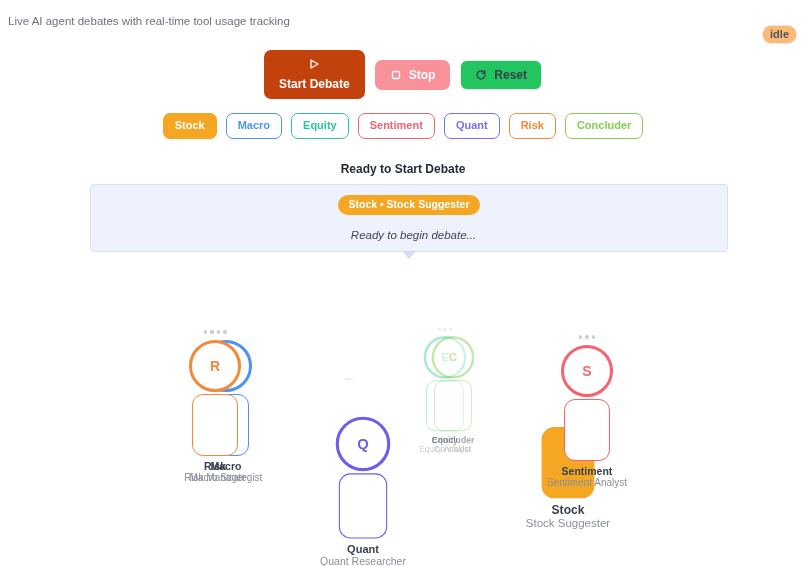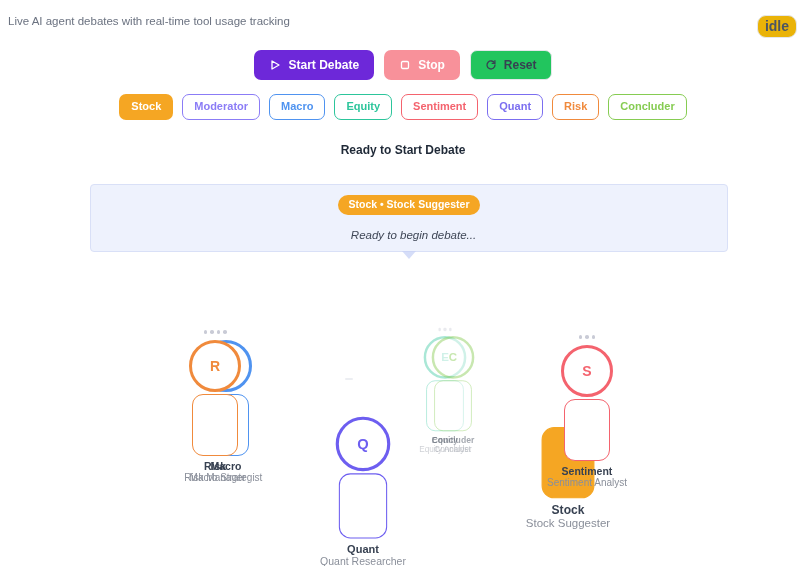--- a/index.html
+++ b/index.html
@@ -15,39 +15,39 @@
   
   .header { padding: 8px 16px 0 8px; }
   .title {
     font-size: 17px; font-weight: bold; color: #111827;
     letter-spacing: -0.2px; line-height: 22px;
   }
   .subtitle {
     font-size: 11.5px; color: #6b7280; margin-top: 6px; line-height: 15px;
   }
   .status-badge {
-    position: absolute; top: 15px; right: 9px;
-    font-size: 14px; color: #4b5563; font-weight: bold;
-    background: #eab308; border: 1px solid #e5e7eb;
+    position: absolute; top: 25px; right: 9px;
+    font-size: 11px; color: #4b5563; font-weight: bold;
+    background: #fdba74; border: 1px solid #e5e7eb;
     border-radius: 9px; padding: 2px 7px 3px;
   }
 
   
   .controls {
     display: flex; justify-content: center; align-items: center;
     gap: 10px; margin-top: 21px;
   }
   .btn {
     display: inline-flex; align-items: center; gap: 7px;
     font-size: 12px; font-weight: bold;
     border-radius: 7px; padding: 7px 14px;
     border: 1px solid transparent; cursor: pointer;
     line-height: 14px;
   }
-  .btn-start { background: #6d28d9; color: #ffffff; }
+  .btn-start { background: #c2410c; color: #ffffff; flex-direction: column; }
   .btn-stop  { background: #f8919a; color: #ffffff; }
   .btn-reset { background: #22c55e; color: #374151; border-color: #e5e7eb; }
   .ic { display: inline-block; width: 12px; height: 12px; flex: 0 0 12px; }
 
   
   .chips {
     display: flex; justify-content: center; align-items: center;
     gap: 9px; margin-top: 14px;
   }
   .chip {
@@ -164,21 +164,20 @@
           <path d="M9.6 4.2A4 4 0 1 0 10 6" fill="none" stroke="#374151" stroke-width="1.3" stroke-linecap="round"></path>
           <polyline points="9.9,1.6 9.9,4.4 7.2,4.4" fill="none" stroke="#374151" stroke-width="1.3" stroke-linecap="round" stroke-linejoin="round"></polyline>
         </svg>
       </span>
       <span>Reset</span>
     </button>
   </div>
 
   <div class="chips" id="chips">
       <button class="chip filled" style="color: rgb(245, 166, 35); background: rgb(245, 166, 35);">Stock</button>
-      <button class="chip" style="color: rgb(139, 124, 246);">Moderator</button>
       <button class="chip" style="color: rgb(79, 147, 240);">Macro</button>
       <button class="chip" style="color: rgb(44, 197, 155);">Equity</button>
       <button class="chip" style="color: rgb(244, 99, 110);">Sentiment</button>
       <button class="chip" style="color: rgb(123, 110, 240);">Quant</button>
       <button class="chip" style="color: rgb(240, 138, 60);">Risk</button>
       <button class="chip" style="color: rgb(134, 204, 82);">Concluder</button>
     </div>
 
   <div class="debate-heading">Ready to Start Debate</div>
 

